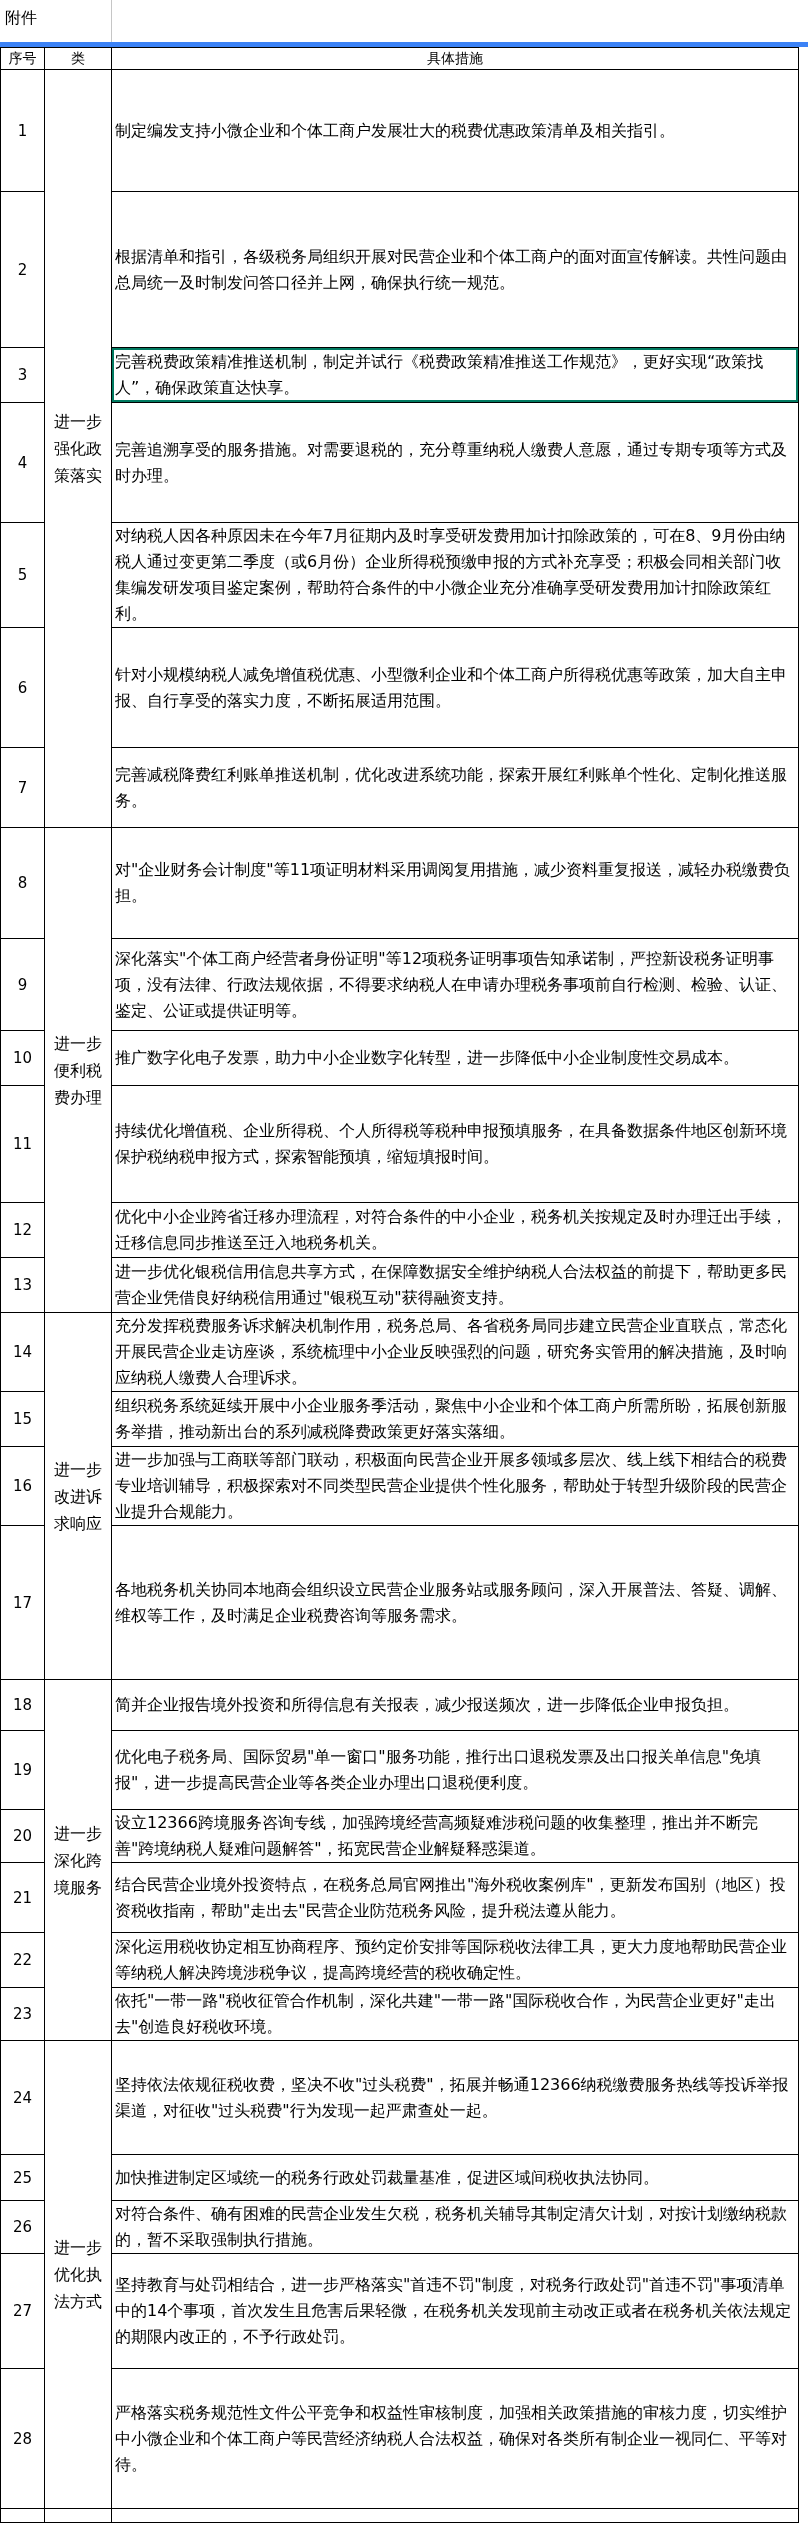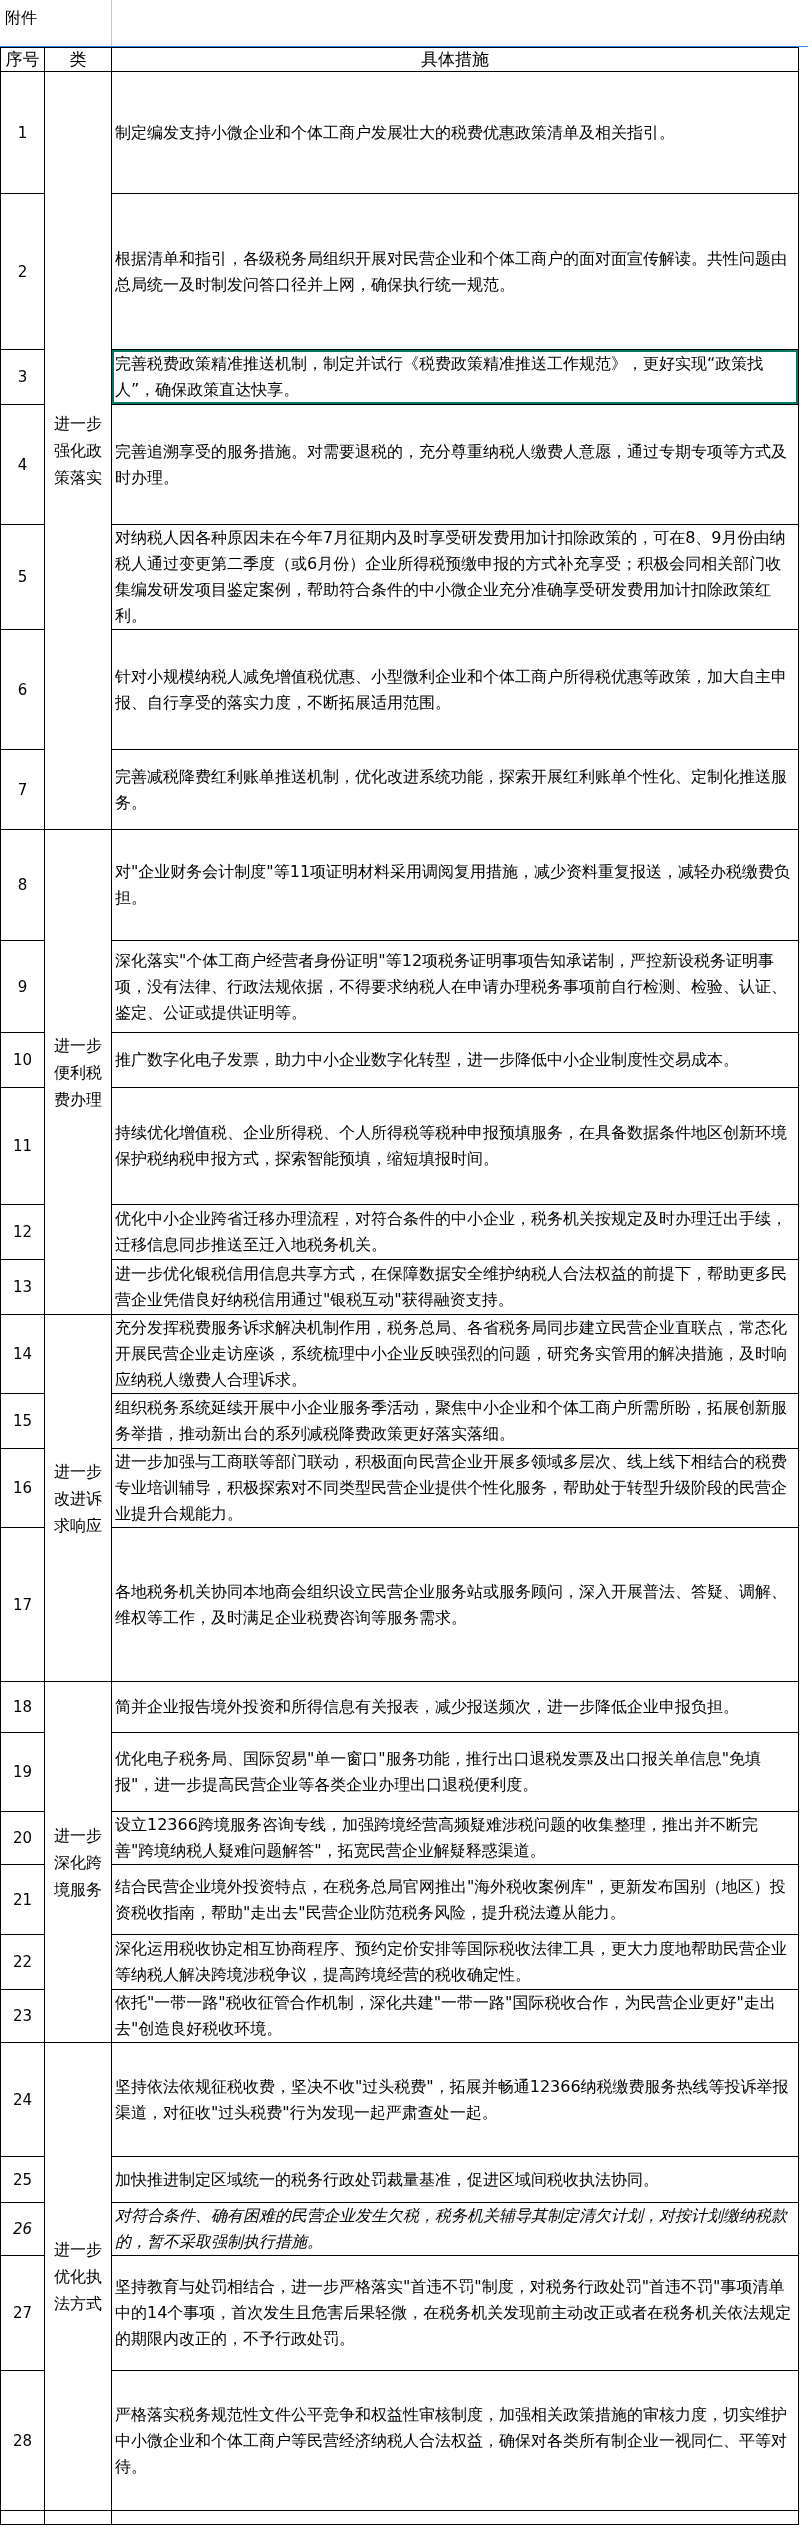--- a/index.html
+++ b/index.html
@@ -9,21 +9,21 @@
     background: #ffffff;
     color: #000000;
     font-family: "DejaVu Sans", sans-serif;
   }
   .page { width: 808px; position: relative; }
 
   
   .attachment-row {
     position: relative;
     width: 808px; height: 47px;
-    border-bottom: 1px solid #3b82f6;
+    border-bottom: 5px solid #3b82f6;
   }
   .attachment-label {
     position: absolute; left: 5px; top: 8px;
     font-size: 16px; line-height: 20px;
   }
   .grid-vline {
     position: absolute; left: 111px; top: 0;
     width: 1px; height: 100%;
     background: #c6c6c6;
   }
@@ -49,21 +49,21 @@
     padding: 0 3px;
     vertical-align: middle;
     overflow: hidden;
   }
   .col-no  { width: 44px; }
   .col-cat { width: 67px; }
   .col-mea { width: 687px; }
 
   tr.header-row td {
     text-align: center;
-    font-size: 17px;
+    font-size: 14px;
     height: 22px;
     padding: 0;
   }
   td.no-cell {
     text-align: center;
     font-size: 15px;
   }
   td.cat-cell {
     text-align: center;
     font-size: 16px;
@@ -210,21 +210,21 @@
 
       <tr style="height:114px;">
         <td class="no-cell">24</td>
         <td class="cat-cell" rowspan="5">进一步优化执法方式</td>
         <td class="measure-cell">坚持依法依规征税收费，坚决不收"过头税费"，拓展并畅通12366纳税缴费服务热线等投诉举报渠道，对征收"过头税费"行为发现一起严肃查处一起。</td>
       </tr>
       <tr style="height:46px;padding-left:25px;">
         <td class="no-cell">25</td>
         <td class="measure-cell">加快推进制定区域统一的税务行政处罚裁量基准，促进区域间税收执法协同。</td>
       </tr>
-      <tr style="height:49px;font-style:italic;">
+      <tr style="height:49px;">
         <td class="no-cell">26</td>
         <td class="measure-cell">对符合条件、确有困难的民营企业发生欠税，税务机关辅导其制定清欠计划，对按计划缴纳税款的，暂不采取强制执行措施。</td>
       </tr>
       <tr style="height:115px;">
         <td class="no-cell">27</td>
         <td class="measure-cell">坚持教育与处罚相结合，进一步严格落实"首违不罚"制度，对税务行政处罚"首违不罚"事项清单中的14个事项，首次发生且危害后果轻微，在税务机关发现前主动改正或者在税务机关依法规定的期限内改正的，不予行政处罚。</td>
       </tr>
       <tr style="height:140px;">
         <td class="no-cell">28</td>
         <td class="measure-cell">严格落实税务规范性文件公平竞争和权益性审核制度，加强相关政策措施的审核力度，切实维护中小微企业和个体工商户等民营经济纳税人合法权益，确保对各类所有制企业一视同仁、平等对待。</td>

